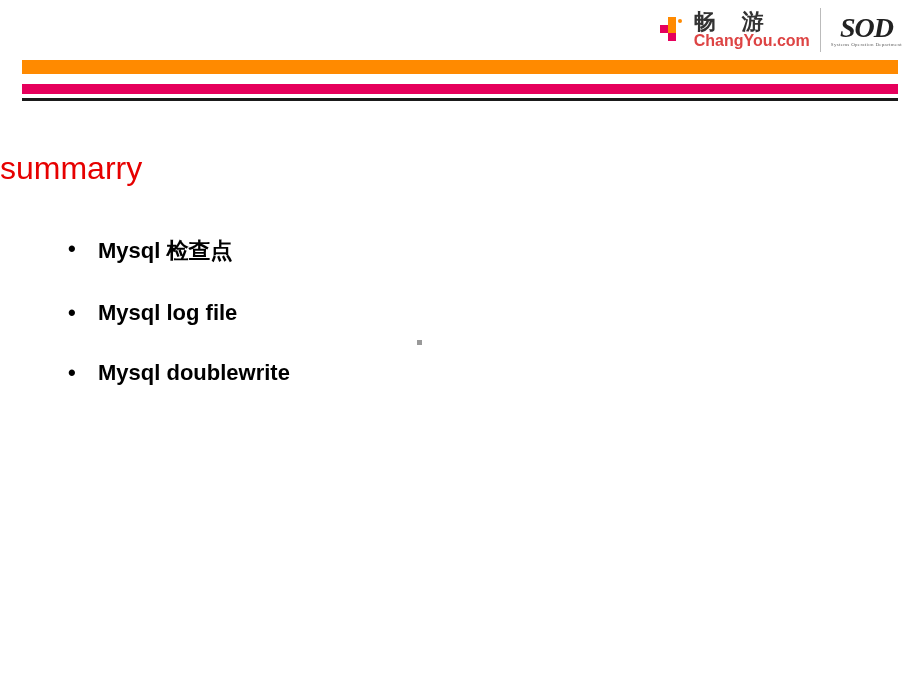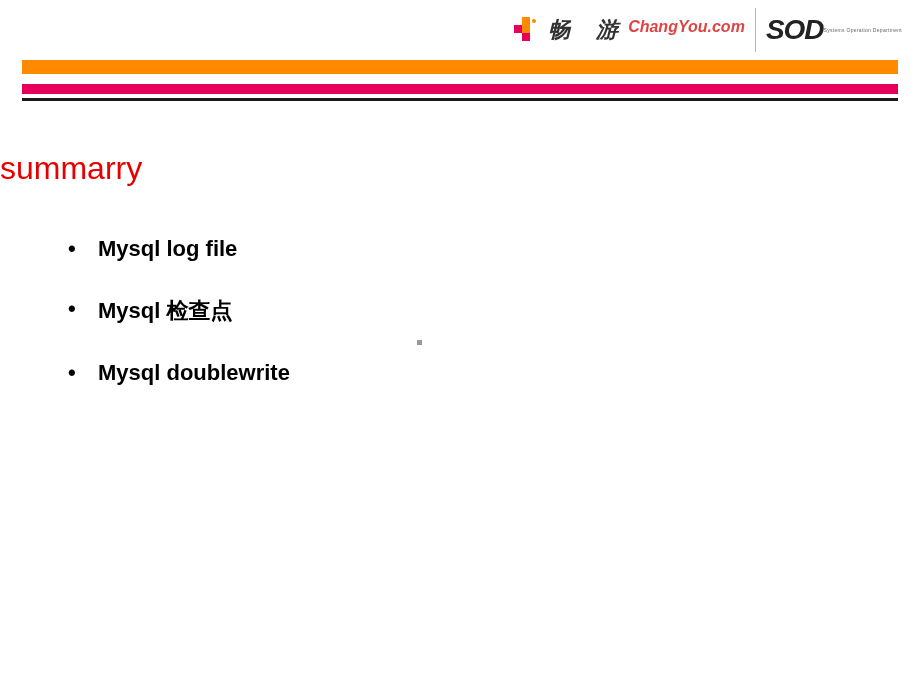--- a/index.html
+++ b/index.html
@@ -25,45 +25,45 @@
       align-items: center;
       gap: 6px;
     }
     .cy-icon {
       width: 30px;
       height: 30px;
       position: relative;
     }
     .cy-text {
       display: flex;
-      flex-direction: row;
+      flex-direction: column;
       line-height: 1;
-      font-style: italic;
     }
     .cy-chinese {
       font-size: 22px;
       font-weight: bold;
       color: #333;
       letter-spacing: 10px;
     }
     .cy-domain {
       font-size: 16px;
       color: #d44;
       font-weight: bold;
     }
     .logo-divider {
       width: 1px;
       height: 44px;
       background: #bbb;
     }
     .logo-sod {
       display: flex;
-      flex-direction: row;
+      flex-direction: column;
       align-items: center;
       line-height: 1;
+      font-family: Liberation Serif, serif;
     }
     .sod-main {
       font-size: 28px;
       font-weight: 900;
       color: #222;
       letter-spacing: -1px;
       font-style: italic;
     }
     .sod-sub {
       font-size: 5px;
@@ -161,18 +161,18 @@
   </div>
 </div>
 
 <div class="stripe-orange"></div>
 <div class="stripe-magenta"></div>
 <div class="stripe-black"></div>
 
 <h1 class="slide-title">summarry</h1>
 
 <ul class="bullet-list">
+  <li>Mysql 检查点</li>
   <li>Mysql log file</li>
-  <li>Mysql 检查点</li>
   <li>Mysql doublewrite</li>
 </ul>
 
 <div class="center-dot"></div>
 
 </body></html>

